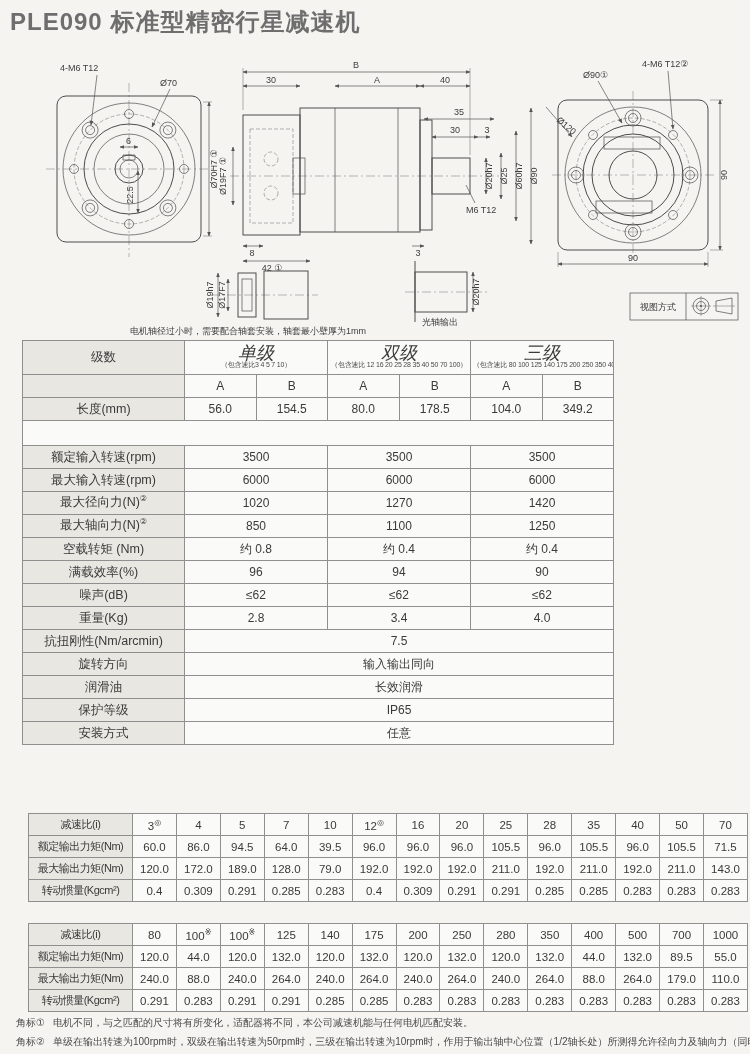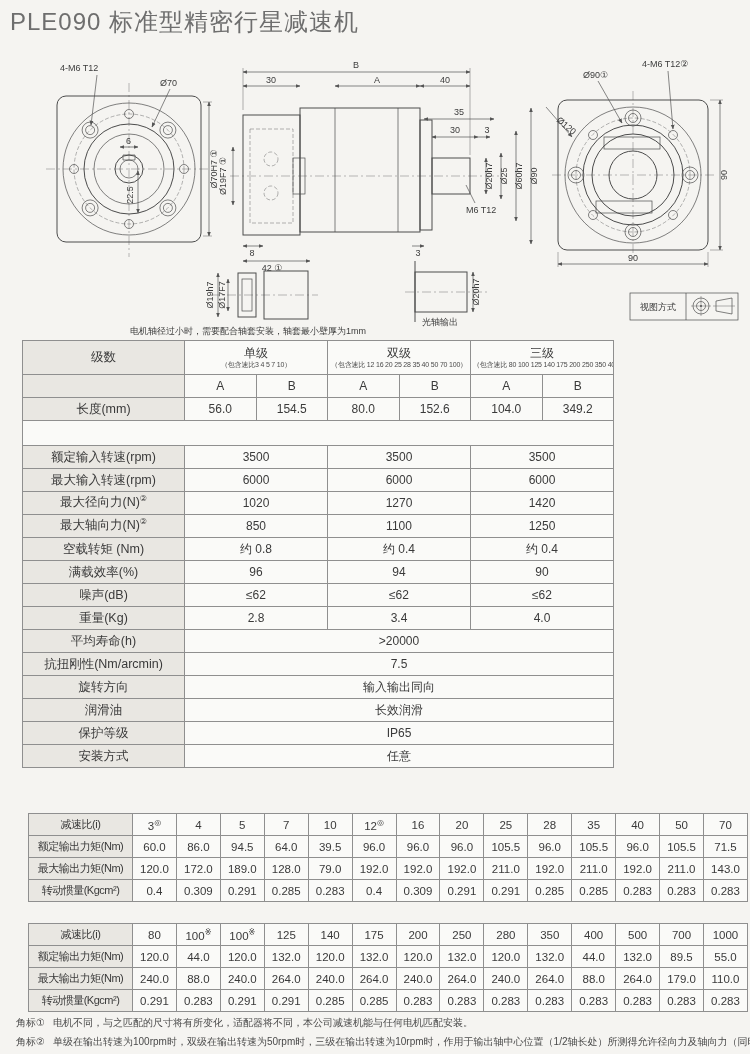--- a/index.html
+++ b/index.html
@@ -12,41 +12,41 @@
   }
   *{box-sizing:border-box;}
   html,body{margin:0;padding:0;}
   body{
     width:750px;height:1054px;position:relative;overflow:hidden;
     background:var(--page);color:var(--ink);
     font-family:"Liberation Sans","DejaVu Sans",sans-serif;
   }
   .title{
     position:absolute;top:6px;left:10px;
-    font-size:24px;font-weight:normal;color:#6e6e6e;letter-spacing:1px;
+    font-size:24px;font-weight:bold;color:#6e6e6e;letter-spacing:1px;
   }
   svg{position:absolute;left:0;top:55px;}
   svg text{font-family:"Liberation Sans","DejaVu Sans",sans-serif;font-size:9px;fill:#3c3c3c;}
   .ln{fill:none;stroke:var(--line);stroke-width:1;}
   .lt{fill:none;stroke:var(--line);stroke-width:0.7;}
   .cl{fill:none;stroke:#8a8a8a;stroke-width:0.6;stroke-dasharray:9 3 2 3;}
   .cl2{fill:none;stroke:#808080;stroke-width:0.6;stroke-dasharray:4 2;}
   .dim{stroke:#555;stroke-width:0.7;fill:none;}
   .ext{stroke:#666;stroke-width:0.5;}
   table{border-collapse:collapse;table-layout:fixed;background:var(--cell);}
   td,th{border:1px solid var(--border);text-align:center;vertical-align:middle;padding:0 2px;font-weight:normal;overflow:hidden;white-space:nowrap;}
   sup{font-size:8px;}
   
   .spec{position:absolute;left:22px;top:340px;width:592px;}
   .spec th.lbl{background:var(--header-bg);font-size:12.5px;}
   .spec td,.spec th{height:23px;font-size:12px;}
   .spec tr.hdr1 th{height:34px;}
   .spec tr.hdr2 td{height:22px;}
   .spec td.spacer{height:25px;background:var(--cell);}
-  .gname{font-size:12px;line-height:13px;}
+  .gname{font-size:18px;line-height:13px;font-style:italic;}
   .gsub{font-size:7px;line-height:9px;letter-spacing:-0.2px;color:#4a4a4a;}
   
   .ratio{position:absolute;left:15px;width:720px;margin-left:13px;}
   #ratio1{top:813px;}
   #ratio2{top:923px;}
   .ratio th.lbl{background:var(--header-bg);font-size:11px;letter-spacing:-0.5px;}
   .ratio td,.ratio th{height:22px;font-size:11.5px;}
   
   .footnotes{position:absolute;left:16px;top:1016px;width:726px;font-size:10px;color:#4a4a4a;}
   .fn{margin-bottom:5px;white-space:nowrap;}
@@ -265,21 +265,21 @@
         <td class="ab">A</td>
         <td class="ab">B</td>
         <td class="ab">A</td>
         <td class="ab">B</td>
       </tr>
       <tr>
         <th class="lbl">长度(mm)</th>
         <td colspan="1">56.0</td>
         <td colspan="1">154.5</td>
         <td colspan="1">80.0</td>
-        <td colspan="1">152.6</td>
+        <td colspan="1">178.5</td>
         <td colspan="1">104.0</td>
         <td colspan="1">349.2</td>
       </tr>
       <tr>
         <td class="spacer" colspan="7"></td>
       </tr>
       <tr>
         <th class="lbl">额定输入转速(rpm)</th>
         <td colspan="2">3500</td>
         <td colspan="2">3500</td>
@@ -319,24 +319,20 @@
         <th class="lbl">噪声(dB)</th>
         <td colspan="2">≤62</td>
         <td colspan="2">≤62</td>
         <td colspan="2">≤62</td>
       </tr>
       <tr>
         <th class="lbl">重量(Kg)</th>
         <td colspan="2">2.8</td>
         <td colspan="2">3.4</td>
         <td colspan="2">4.0</td>
-      </tr>
-      <tr>
-        <th class="lbl">平均寿命(h)</th>
-        <td colspan="6">&gt;20000</td>
       </tr>
       <tr>
         <th class="lbl">抗扭刚性(Nm/arcmin)</th>
         <td colspan="6">7.5</td>
       </tr>
       <tr>
         <th class="lbl">旋转方向</th>
         <td colspan="6">输入输出同向</td>
       </tr>
       <tr>

